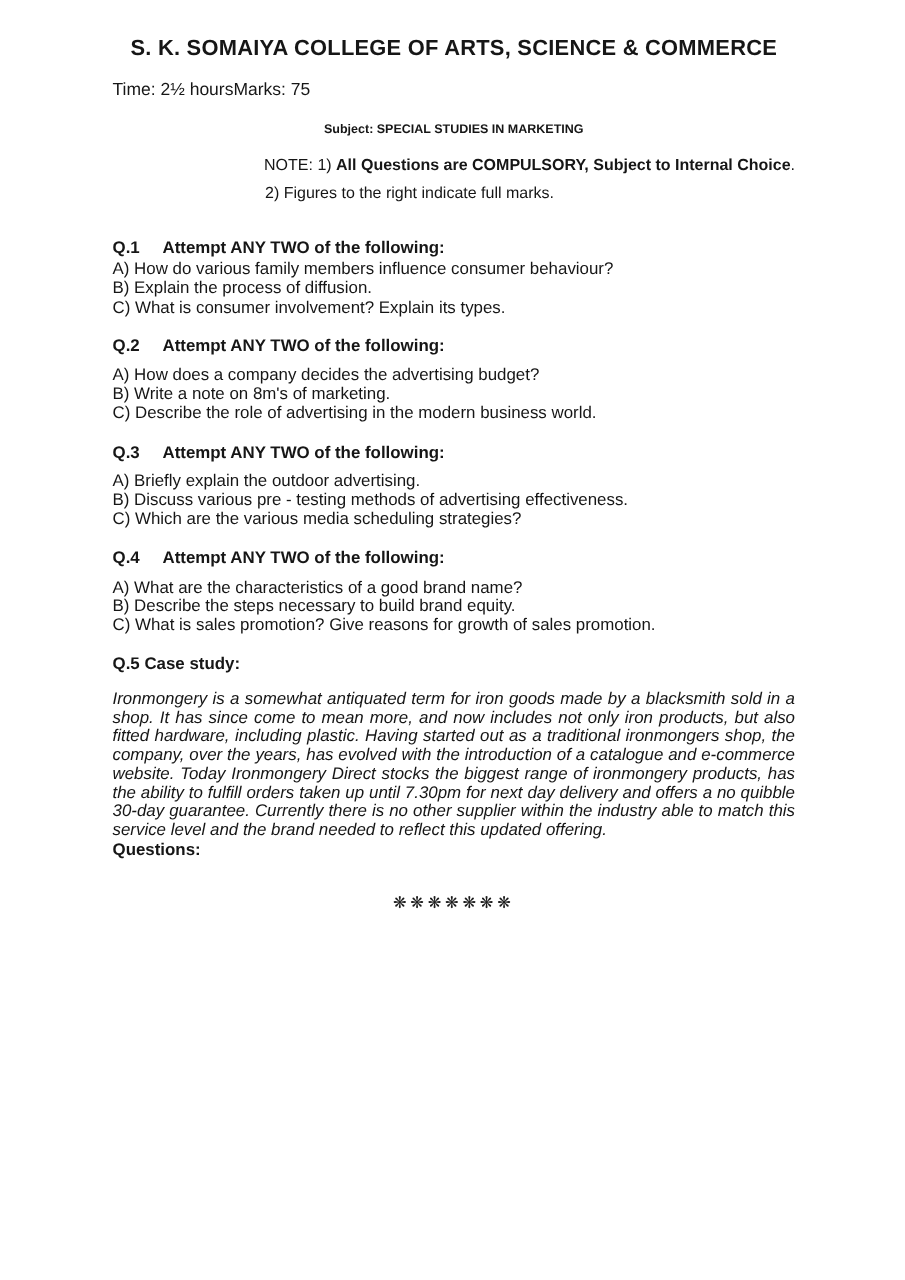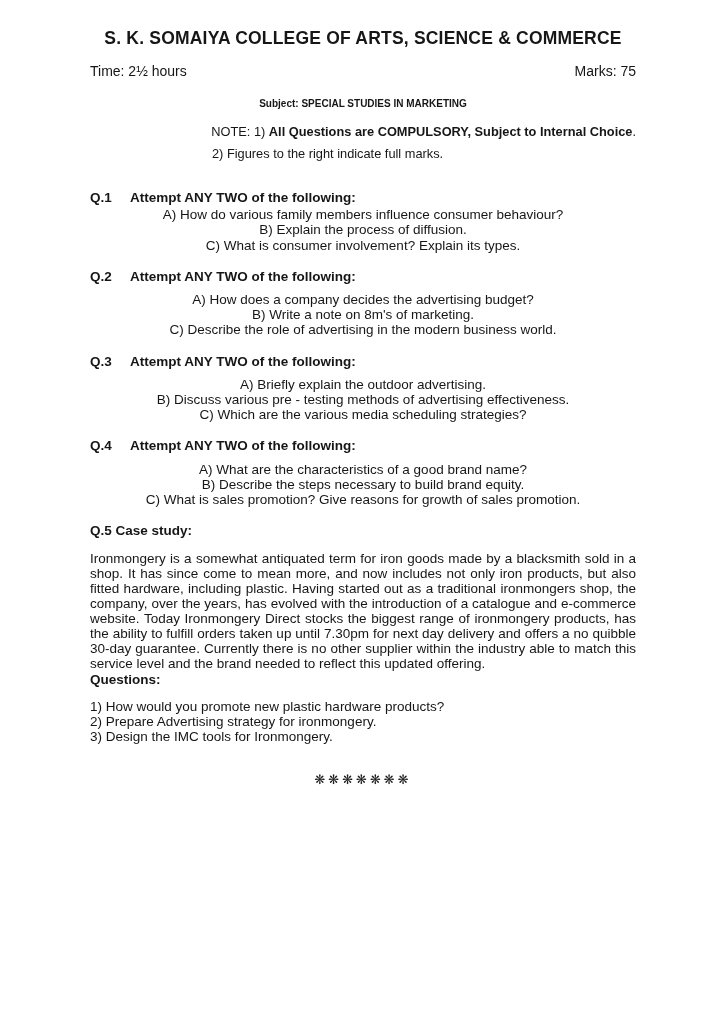--- a/index.html
+++ b/index.html
@@ -24,21 +24,21 @@
   .college {
     margin: 0;
     text-align: center;
     font-size: 17.5px;
     line-height: 20px;
     font-weight: bold;
     letter-spacing: 0.2px;
   }
   .meta-row {
     display: flex;
-    justify-content: space-between;
+    justify-content: flex-start;
     margin-top: 15px;
     font-size: 14px;
     line-height: 16px;
   }
   .subject {
     margin-top: 16px;
     text-align: center;
     font-size: 10px;
     line-height: 17px;
     font-weight: bold;
@@ -58,31 +58,31 @@
   .qblock + .qblock { margin-top: 16px; }
   .qhead {
     display: flex;
     font-weight: bold;
   }
   .qnum {
     flex: 0 0 40px;
   }
   .qitems {
     margin-top: 2px;
-    text-align: center;
   }
   .qitems.spaced { margin-top: 8px; }
   .case-head {
     margin-top: 16px;
     font-weight: bold;
   }
   .case-body {
     margin: 14px 0 0 0;
     text-align: justify;
     line-height: 14.9px;
+    font-style: italic;
   }
   .questions-head {
     font-weight: bold;
   }
   .case-questions {
     margin-top: 12px;
   }
   .footer-symbols {
     margin-top: 27px;
     text-align: center;
@@ -156,21 +156,16 @@
       <div>A) What are the characteristics of a good brand name?</div>
       <div>B) Describe the steps necessary to build brand equity.</div>
       <div>C) What is sales promotion? Give reasons for growth of sales promotion.</div>
     </div>
   </section>
 
   <div class="case-head">Q.5 Case study:</div>
   <p class="case-body">Ironmongery is a somewhat antiquated term for iron goods made by a blacksmith sold in a shop. It has since come to mean more, and now includes not only iron products, but also fitted hardware, including plastic. Having started out as a traditional ironmongers shop, the company, over the years, has evolved with the introduction of a catalogue and e-commerce website. Today Ironmongery Direct stocks the biggest range of ironmongery products, has the ability to fulfill orders taken up until 7.30pm for next day delivery and offers a no quibble 30-day guarantee. Currently there is no other supplier within the industry able to match this service level and the brand needed to reflect this updated offering.</p>
 
   <div class="questions-head">Questions:</div>
-  <div class="case-questions">
-    <div>1) How would you promote new plastic hardware products?</div>
-    <div>2) Prepare Advertising strategy for ironmongery.</div>
-    <div>3) Design the IMC tools for Ironmongery.</div>
-  </div>
 
   <div class="footer-symbols">❋❋❋❋❋❋❋</div>
 
 </div>
 
 </body></html>

